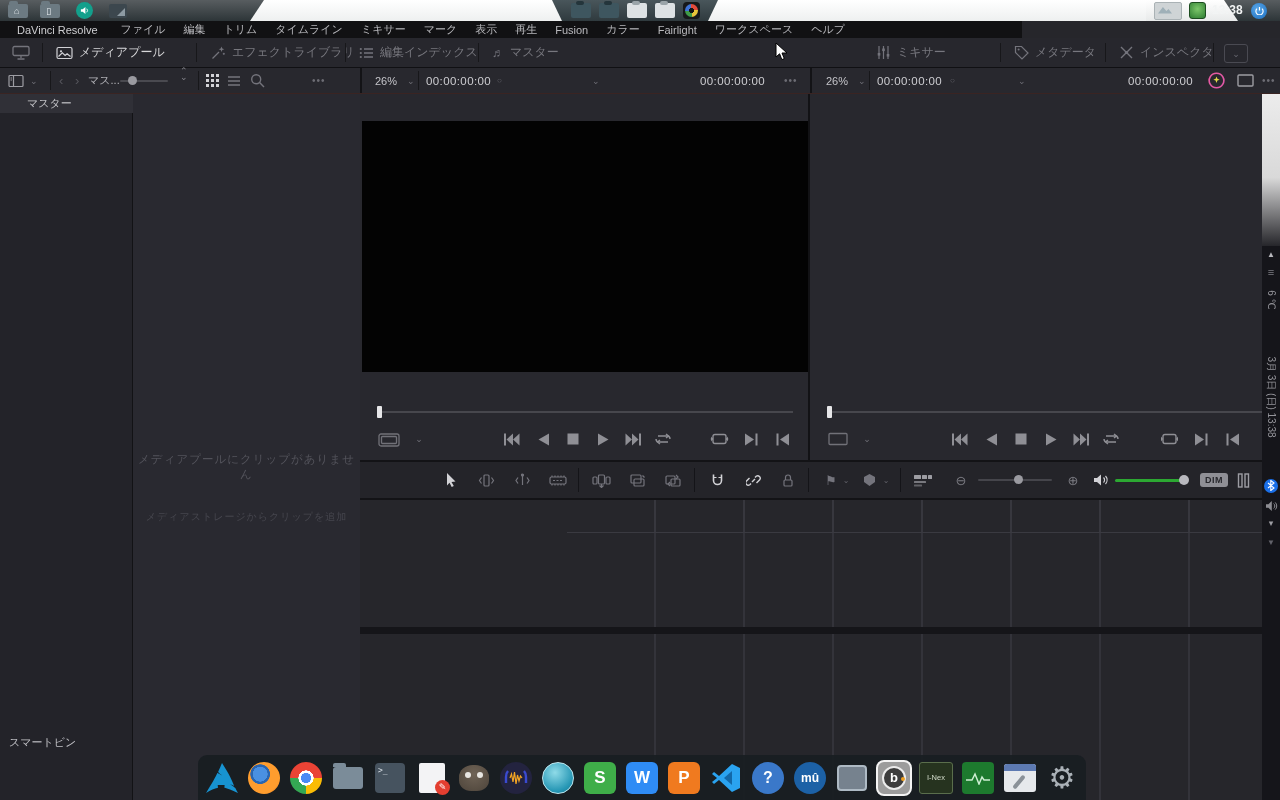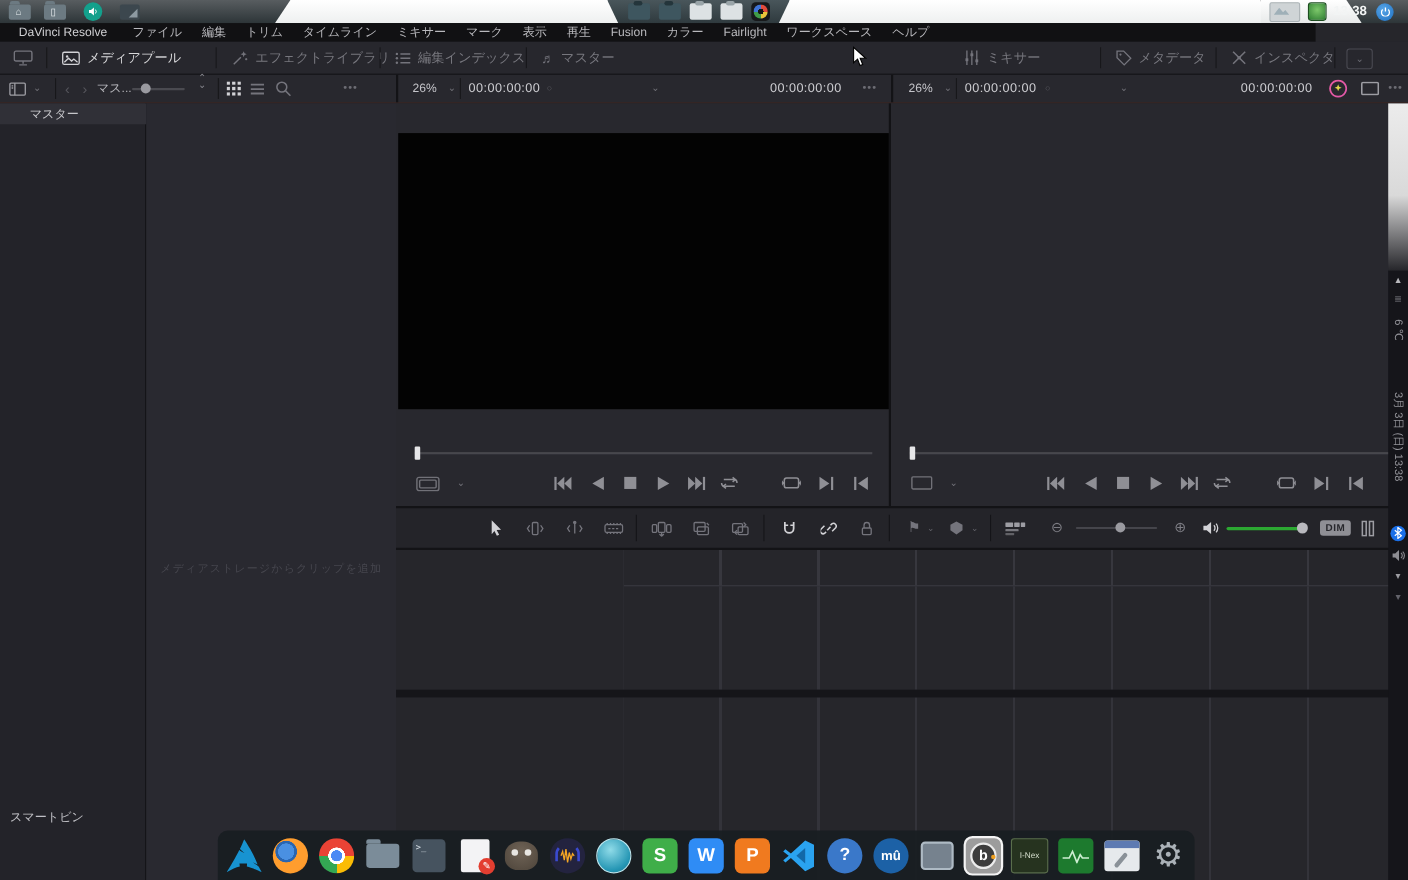--- a/index.html
+++ b/index.html
@@ -35,21 +35,21 @@
   .resolveico .wheel{width:13px;height:13px;border-radius:50%;
     background:radial-gradient(circle at 50% 50%,#141414 0 28%,transparent 29%),
     conic-gradient(#e24a3b 0 25%,#e8c53a 0 50%,#3f9b48 0 75%,#3f74d6 0 100%);}
   .picico{width:26px;height:16px;background:#cfd4d6;border-radius:2px;position:relative;border:1px solid #aab2b5;}
   .picico:before{content:"";position:absolute;left:3px;top:3px;width:14px;height:8px;background:#9fb0b8;clip-path:polygon(0 100%,35% 20%,60% 70%,75% 45%,100% 100%);}
   .greenico{width:15px;height:15px;border-radius:3px;background:radial-gradient(circle at 50% 40%,#7cc76a,#2e7d32);border:1px solid #1d4d20;}
   .clock{color:#f2f4f4;font-size:12px;font-weight:bold;}
   .powerico{width:16px;height:16px;border-radius:50%;background:radial-gradient(circle at 40% 35%,#58a6e8,#1d6fc0);display:flex;align-items:center;justify-content:center;}
 
   
-  .menubar{left:0;top:21px;width:1196px;height:17px;background:#111113;display:flex;align-items:center;padding-left:8px;box-sizing:border-box;}
+  .menubar{left:0;top:21px;width:1022px;height:17px;background:#111113;display:flex;align-items:center;padding-left:8px;box-sizing:border-box;}
   .menubar .mi{color:#b9b9bd;font-size:11px;padding:0 9px;white-space:nowrap;}
   .menubar .mi.first{color:#cfcfd2;padding-right:14px;}
 
   
   .ptoolbar{left:0;top:38px;width:1280px;height:30px;background:#27272d;border-bottom:1px solid #101013;box-sizing:border-box;}
   .pbtn{position:absolute;top:0;height:29px;display:flex;align-items:center;gap:6px;font-size:12px;color:#77777e;white-space:nowrap;}
   .pbtn.active{color:#d8d8da;}
   .vdiv{position:absolute;top:5px;width:1px;height:19px;background:#17171a;}
   .ptitle{position:absolute;top:0;height:29px;display:flex;align-items:center;font-size:13px;font-weight:bold;color:#e2e2e4;}
   .collapsebox{position:absolute;width:22px;height:17px;border:1px solid #4a4a52;border-radius:3px;color:#6a6a72;
@@ -417,20 +417,21 @@
   </div>
 
   <div class="abs sidebar">
     <div class="masterrow">
       <span>マスター</span>
     </div>
     <div class="smartbins">スマートビン</div>
   </div>
 
   <div class="abs mediapool">
+    <div class="mpmsg1">メディアプールにクリップがありません</div>
     <div class="mpmsg2">メディアストレージからクリップを追加</div>
   </div>
 
   <div class="abs viewer" style="left:360px;width:450px;border-right:2px solid #121215;">
     <div class="video"></div>
     <div class="scrub">
         <div class="handle"></div>
       </div>
     <div class="transport">
       <div class="tbtn dim" style="left:14px;width:30px;">

